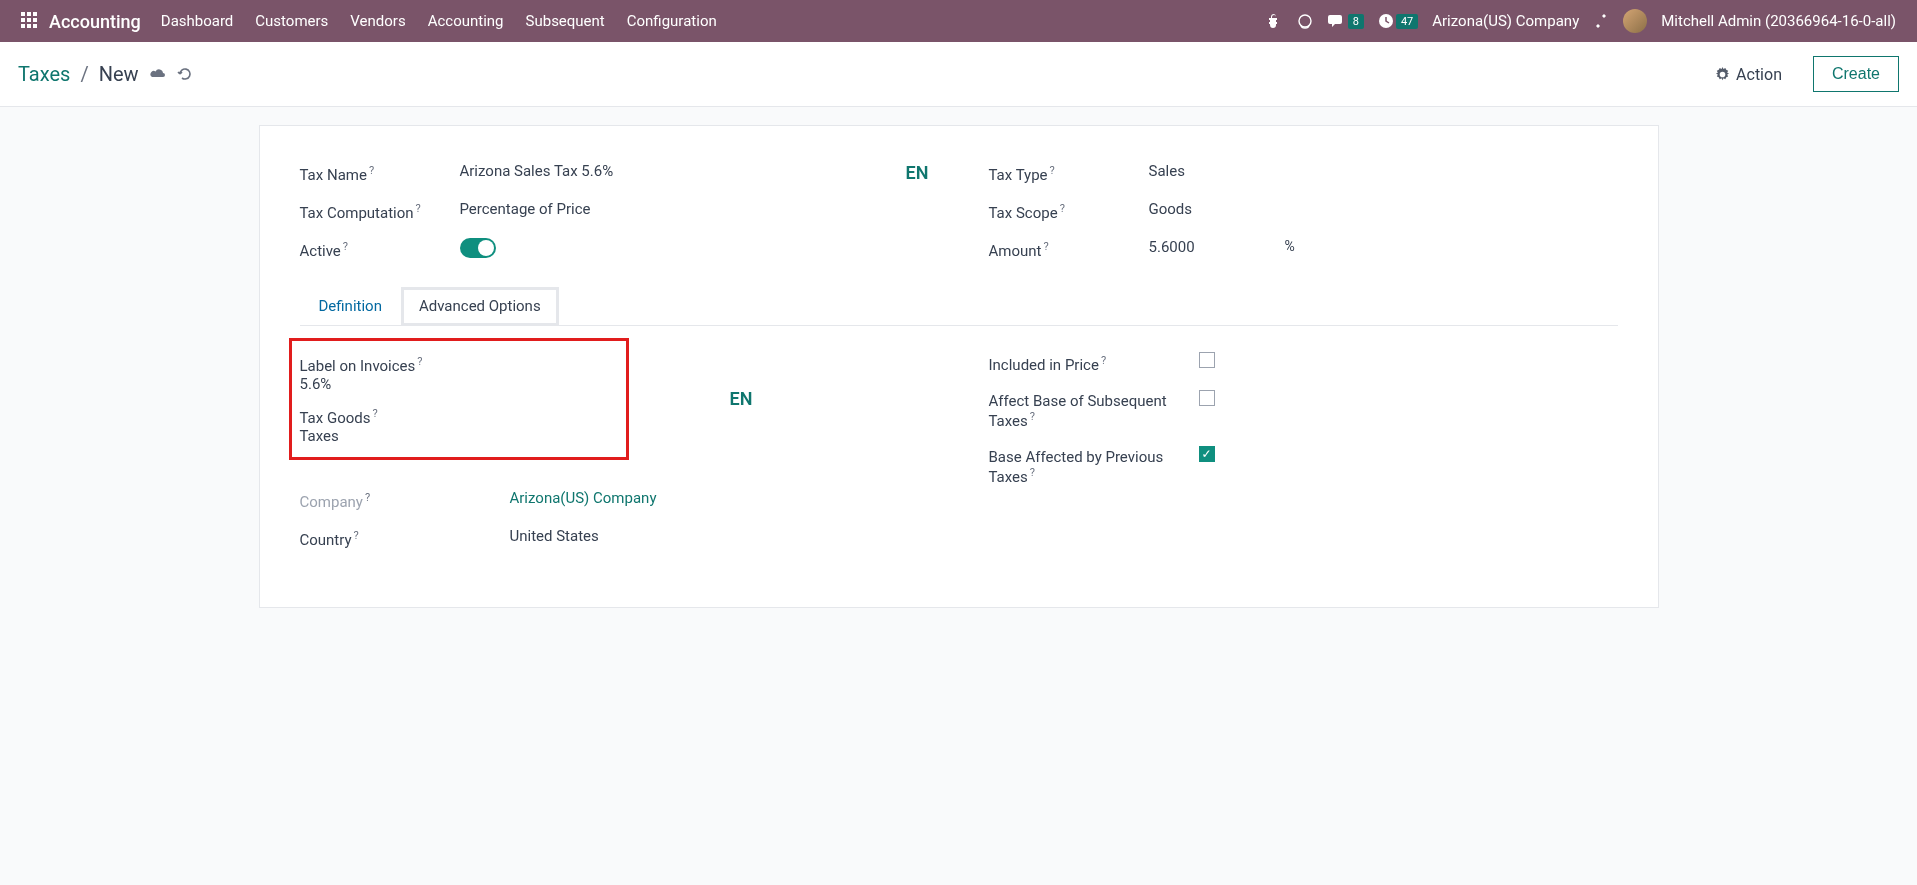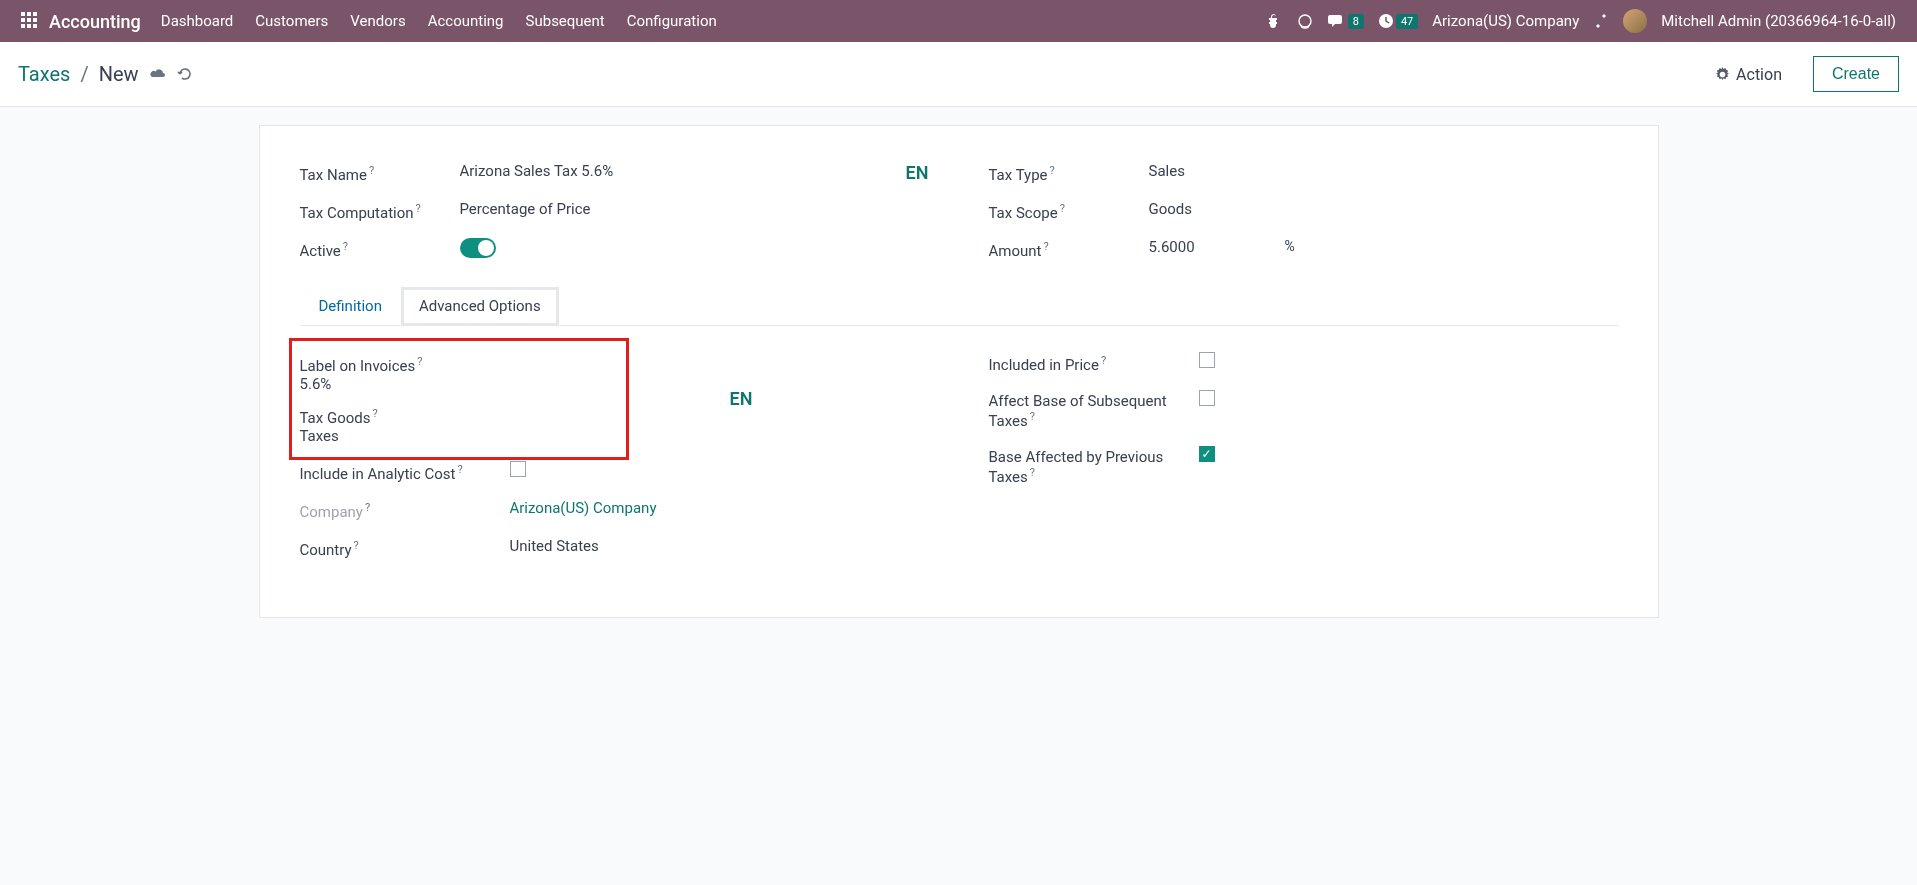--- a/index.html
+++ b/index.html
@@ -190,24 +190,20 @@
               <div class="field-value">5.6%</div>
             </div>
             <div class="field-row">
               <div class="field-label"><span>Tax Goods</span><sup>?</sup></div>
               <div class="field-value">Taxes</div>
             </div>
           </div>
           <div style="position:relative; top:-72px; left:430px; width:40px;">
              <div class="lang-tag" style="margin:0">EN</div>
           </div>
-          <div class="field-row" style="margin-top:-28px">
-            <div class="field-label" style="width:210px"><span>Include in Analytic Cost</span><sup>?</sup></div>
-            <div class="checkbox"></div>
-          </div>
           <div class="field-row">
             <div class="field-label muted" style="width:210px"><span>Company</span><sup>?</sup></div>
             <div class="field-value link">Arizona(US) Company</div>
           </div>
           <div class="field-row">
             <div class="field-label" style="width:210px"><span>Country</span><sup>?</sup></div>
             <div class="field-value">United States</div>
           </div>
         </div>
 

